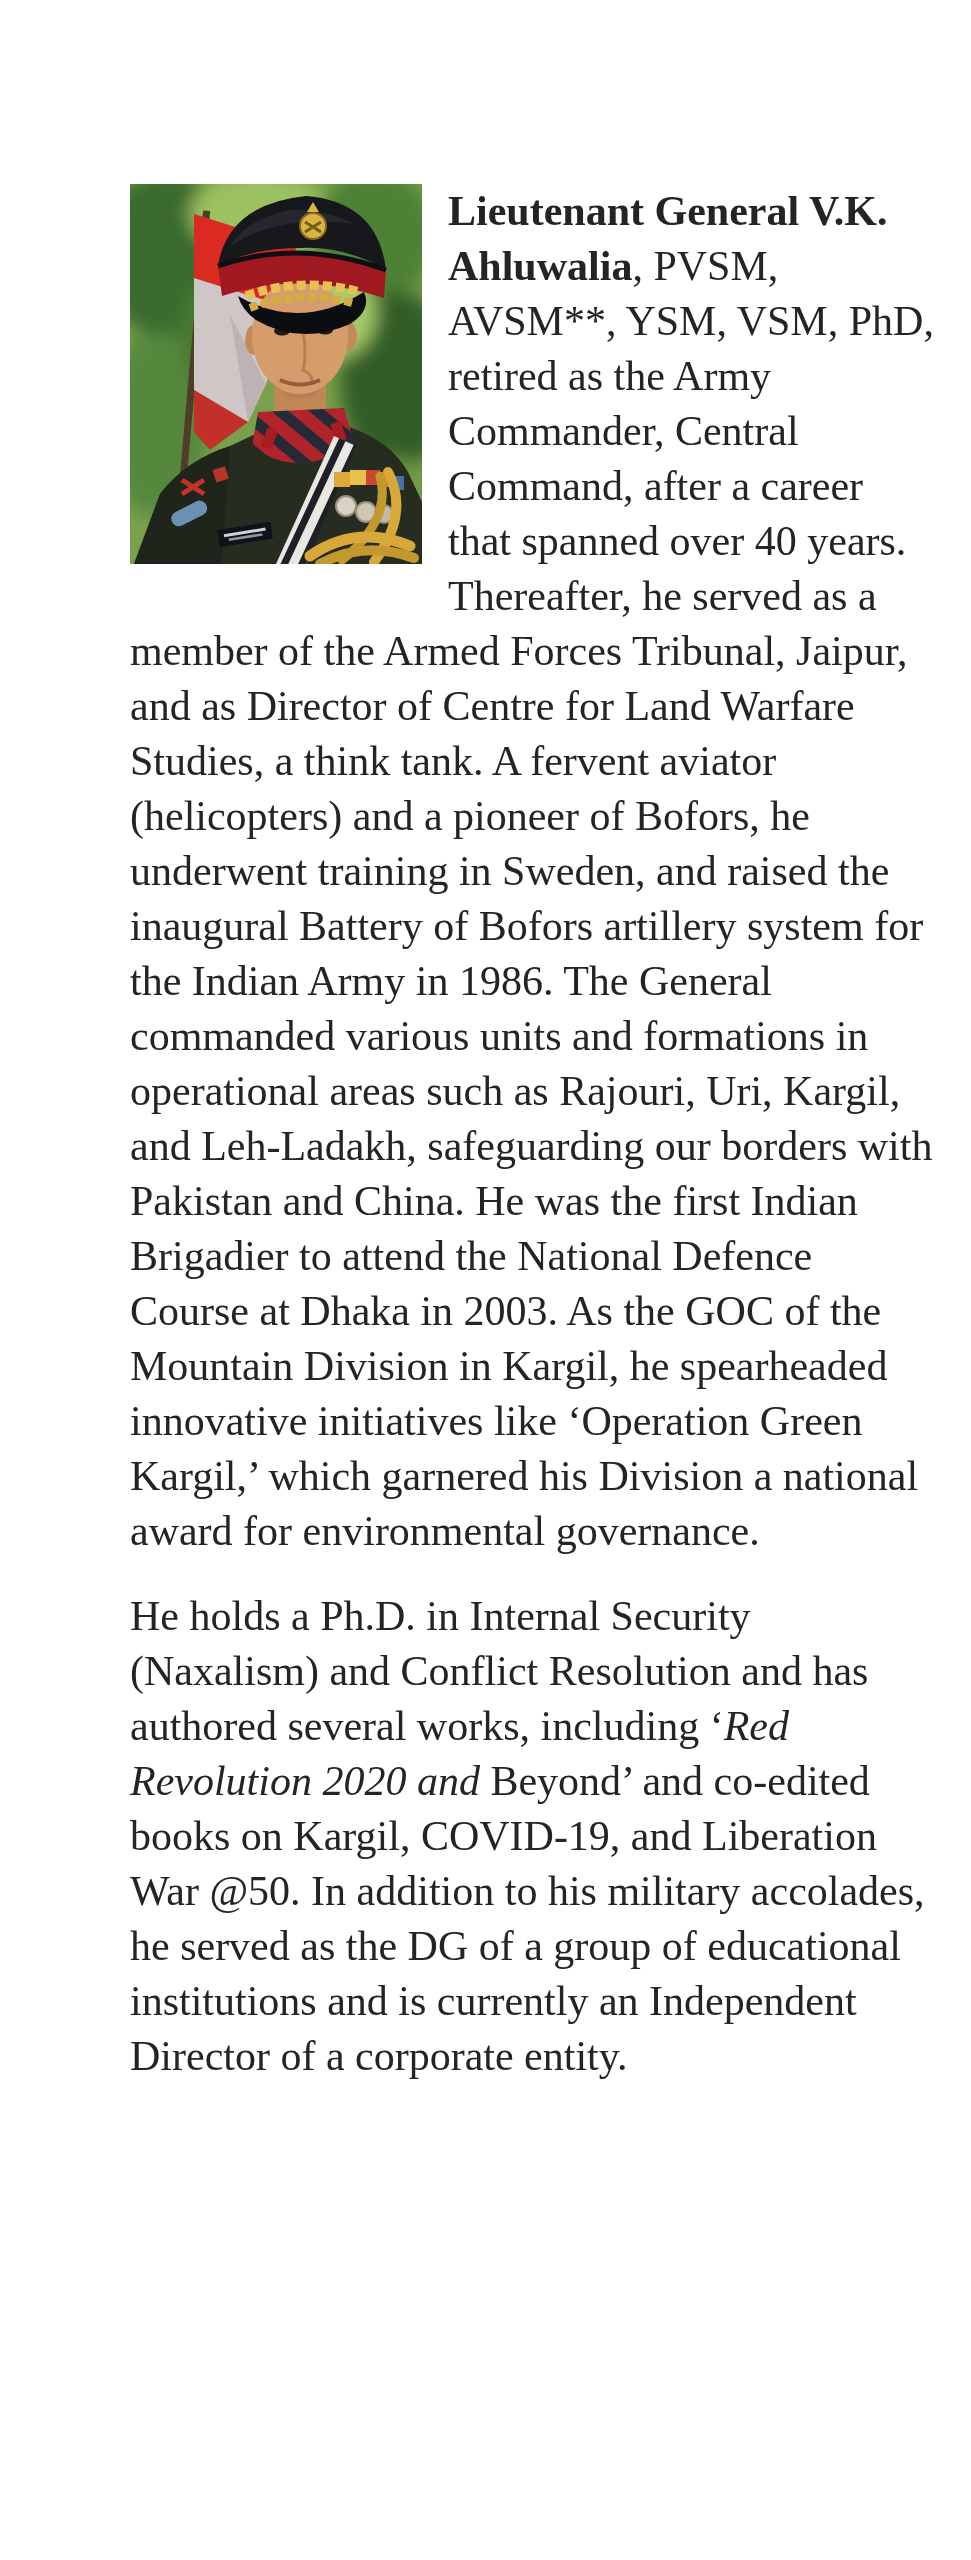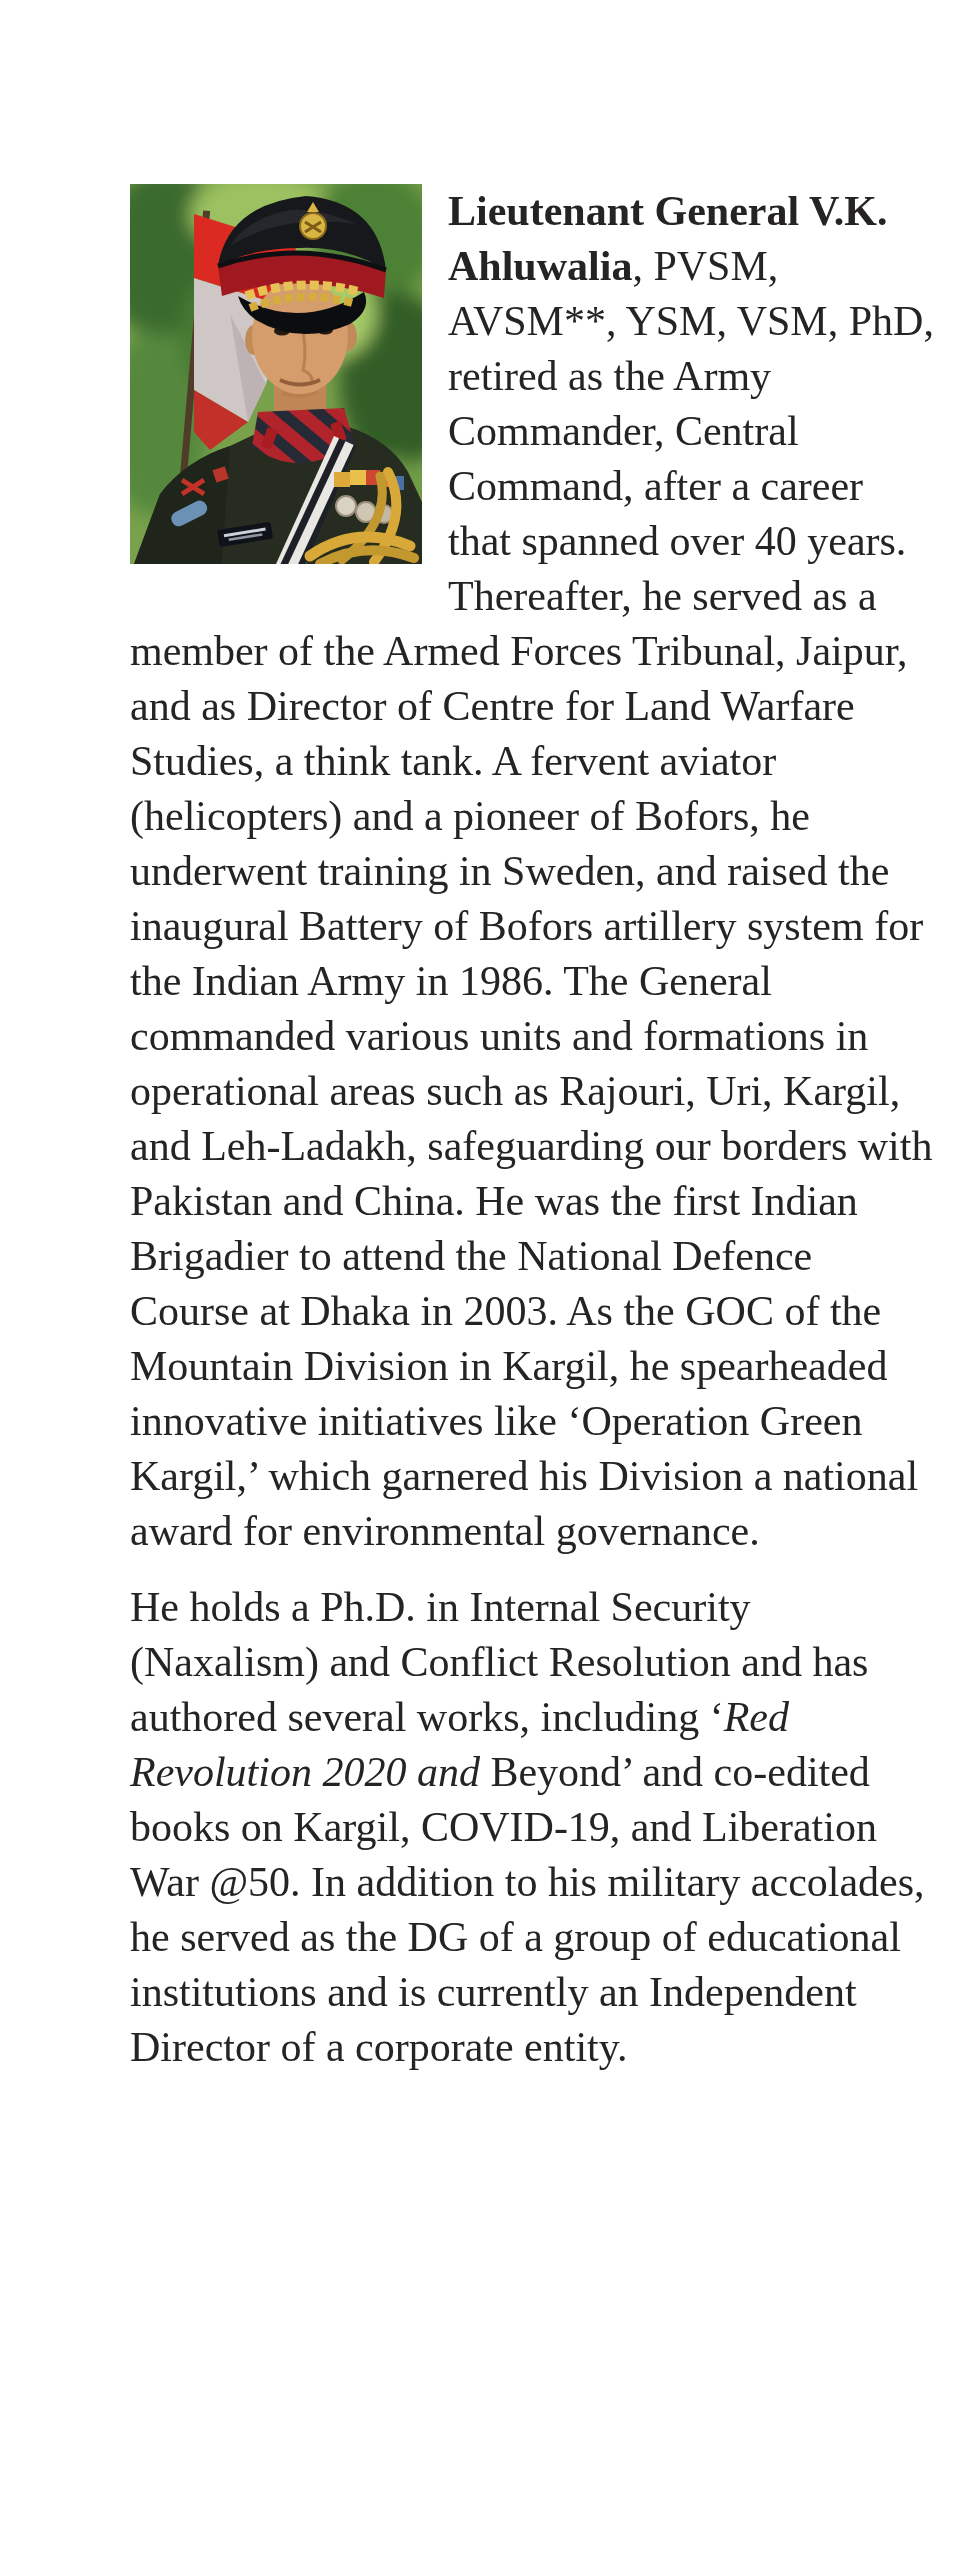--- a/index.html
+++ b/index.html
@@ -27,21 +27,21 @@
     text-align: left;
   }
   .photo-float {
     float: left;
     width: 292px;
     height: 380px;
     margin: 0 26px 18px 0;
   }
   .photo-float svg { display: block; }
   .bio p { margin: 0; }
-  .bio p + p { margin-top: 21px; }
+  .bio p + p { margin-top: 30px; }
   .bold { font-weight: bold; }
   .italic { font-style: italic; }
 </style>
 </head>
 <body>
 
 <div class="page">
   <div class="content bio">
 
     <div class="photo-float" role="img" aria-label="Colour photograph of Lieutenant General V.K. Ahluwalia in Indian Army uniform - dark peaked cap with red band, gold braid and cap badge, red-and-black regimental scarf, medal ribbons, black-and-white lanyard and gold aiguillette - with a red-and-white pennant flag and green foliage behind">

